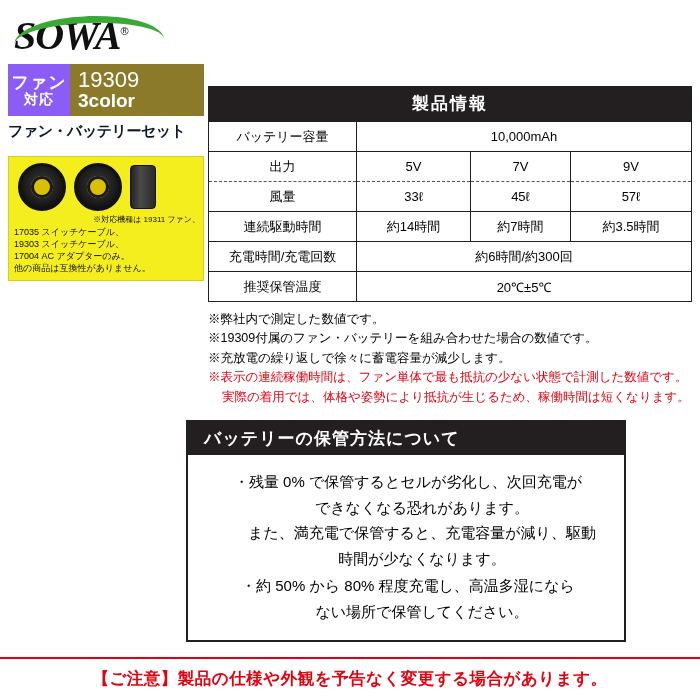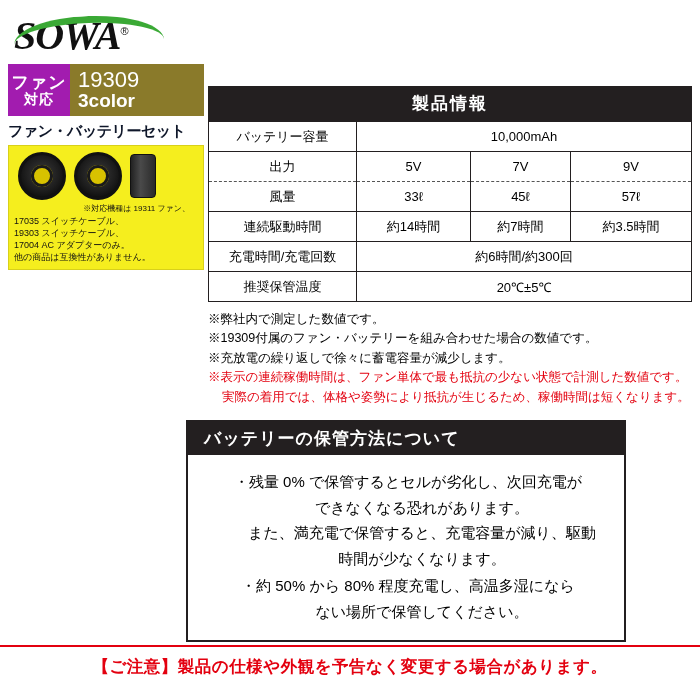--- a/index.html
+++ b/index.html
@@ -53,21 +53,21 @@
     font-weight: normal;
   }
 
   .badge-row {
     display: flex;
     align-items: stretch;
     height: 52px;
     margin-top: 2px;
   }
   .fan-badge {
-    background: #a21caf;
+    background: #8b5cf6;
     color: #fff;
     width: 62px;
     display: flex;
     flex-direction: column;
     align-items: center;
     justify-content: center;
     line-height: 1.05;
     padding: 2px 0;
   }
   .fan-badge .l1 { font-size: 17px; font-weight: bold; letter-spacing: 1px; }
@@ -92,24 +92,24 @@
 
   .set-title {
     margin-top: 6px;
     color: #0f172a;
     font-size: 15px;
     font-weight: bold;
     letter-spacing: -0.5px;
   }
 
   .yellow-box {
-    margin-top: 4px;
+    margin-top: 15px;
     background: #f5ee1e;
     border: 1px solid #d8d01a;
-    padding: 4px 13px 6px 5px;
+    padding: 4px 3px 6px 5px;
   }
   .prod-imgs {
     display: flex;
     align-items: center;
     gap: 8px;
     justify-content: flex-start;
     padding: 2px 4px 4px 4px;
   }
   .fan-unit {
     width: 48px; height: 48px;
@@ -210,21 +210,21 @@
     text-indent: -14px;
     padding-left: 14px;
     margin-bottom: 2px;
     text-align: center;
   }
   .storage-body .cont { text-indent: 0; padding-left: 14px; display:block; }
 
   
   .footer {
     position: absolute;
-    left: 0; bottom: 12px;
+    left: 0; bottom: 0;
     width: 700px;
     border-top: 2px solid #e3000f;
     text-align: center;
     padding: 9px 0 10px 0;
     color: #e3000f;
     font-size: 16.5px;
     font-weight: bold;
     letter-spacing: 0.5px;
   }
 </style>

